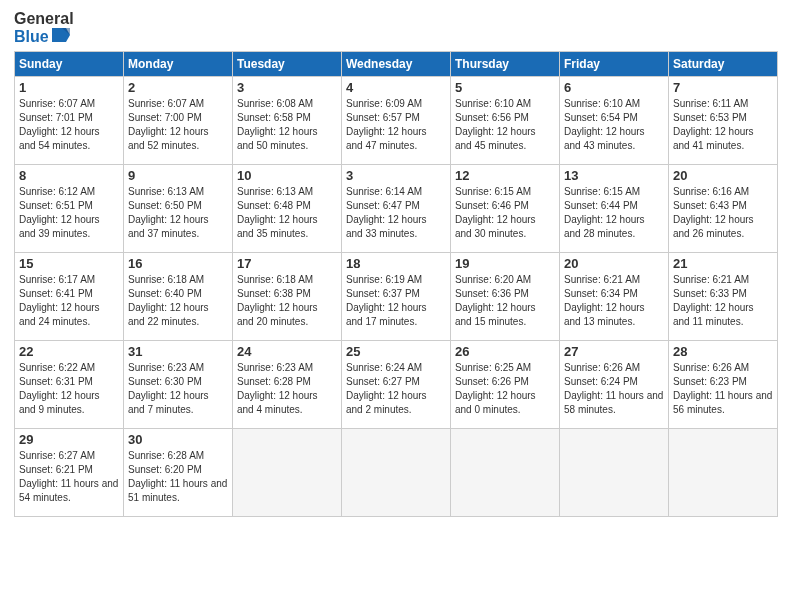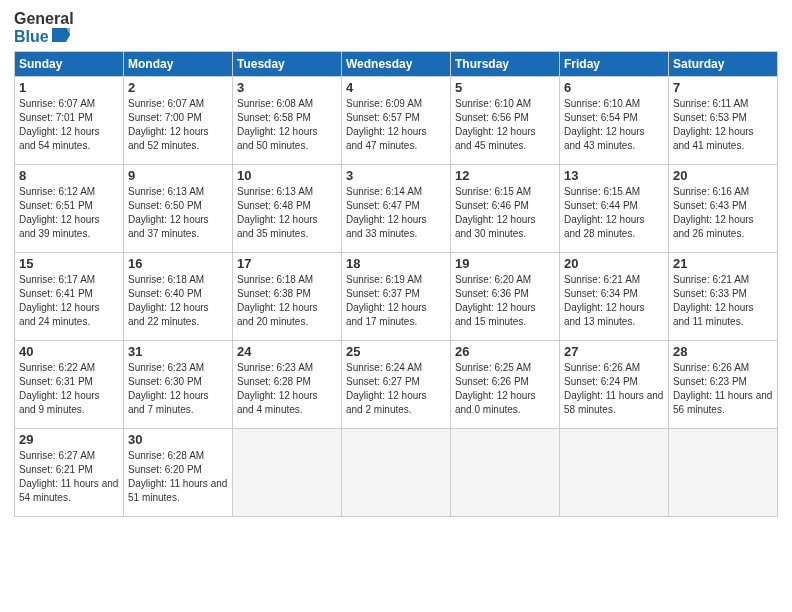--- a/index.html
+++ b/index.html
@@ -201,21 +201,21 @@
             <div class="day-num">20</div>
             <div class="day-detail">Sunrise: 6:21 AM<br>Sunset: 6:34 PM<br>Daylight: 12 hours and 13 minutes.</div>
           </td>
           <td>
             <div class="day-num">21</div>
             <div class="day-detail">Sunrise: 6:21 AM<br>Sunset: 6:33 PM<br>Daylight: 12 hours and 11 minutes.</div>
           </td>
         </tr>
         <tr class="week-row">
           <td>
-            <div class="day-num">40</div>
+            <div class="day-num">22</div>
             <div class="day-detail">Sunrise: 6:22 AM<br>Sunset: 6:31 PM<br>Daylight: 12 hours and 9 minutes.</div>
           </td>
           <td>
             <div class="day-num">31</div>
             <div class="day-detail">Sunrise: 6:23 AM<br>Sunset: 6:30 PM<br>Daylight: 12 hours and 7 minutes.</div>
           </td>
           <td>
             <div class="day-num">24</div>
             <div class="day-detail">Sunrise: 6:23 AM<br>Sunset: 6:28 PM<br>Daylight: 12 hours and 4 minutes.</div>
           </td>

